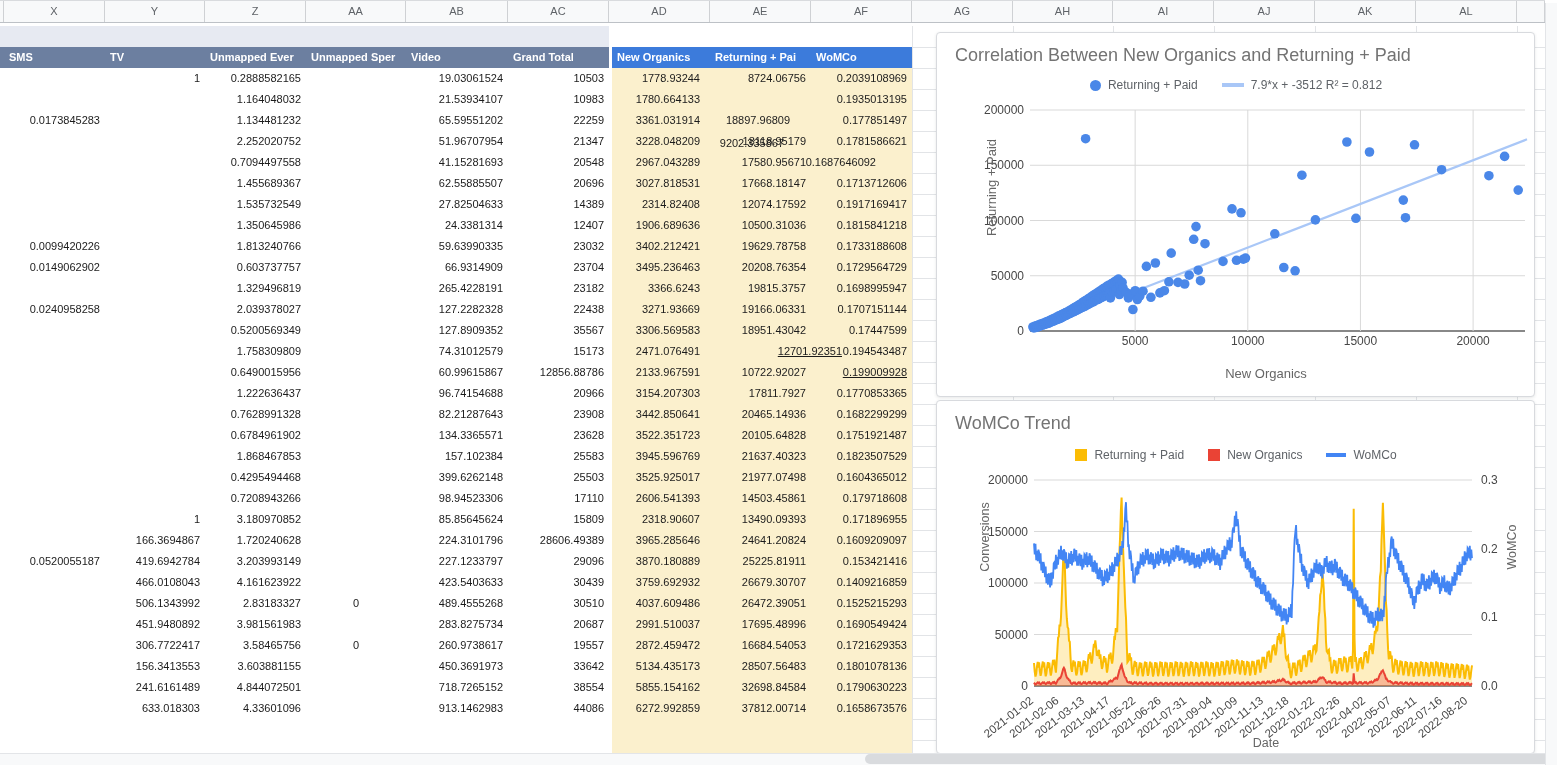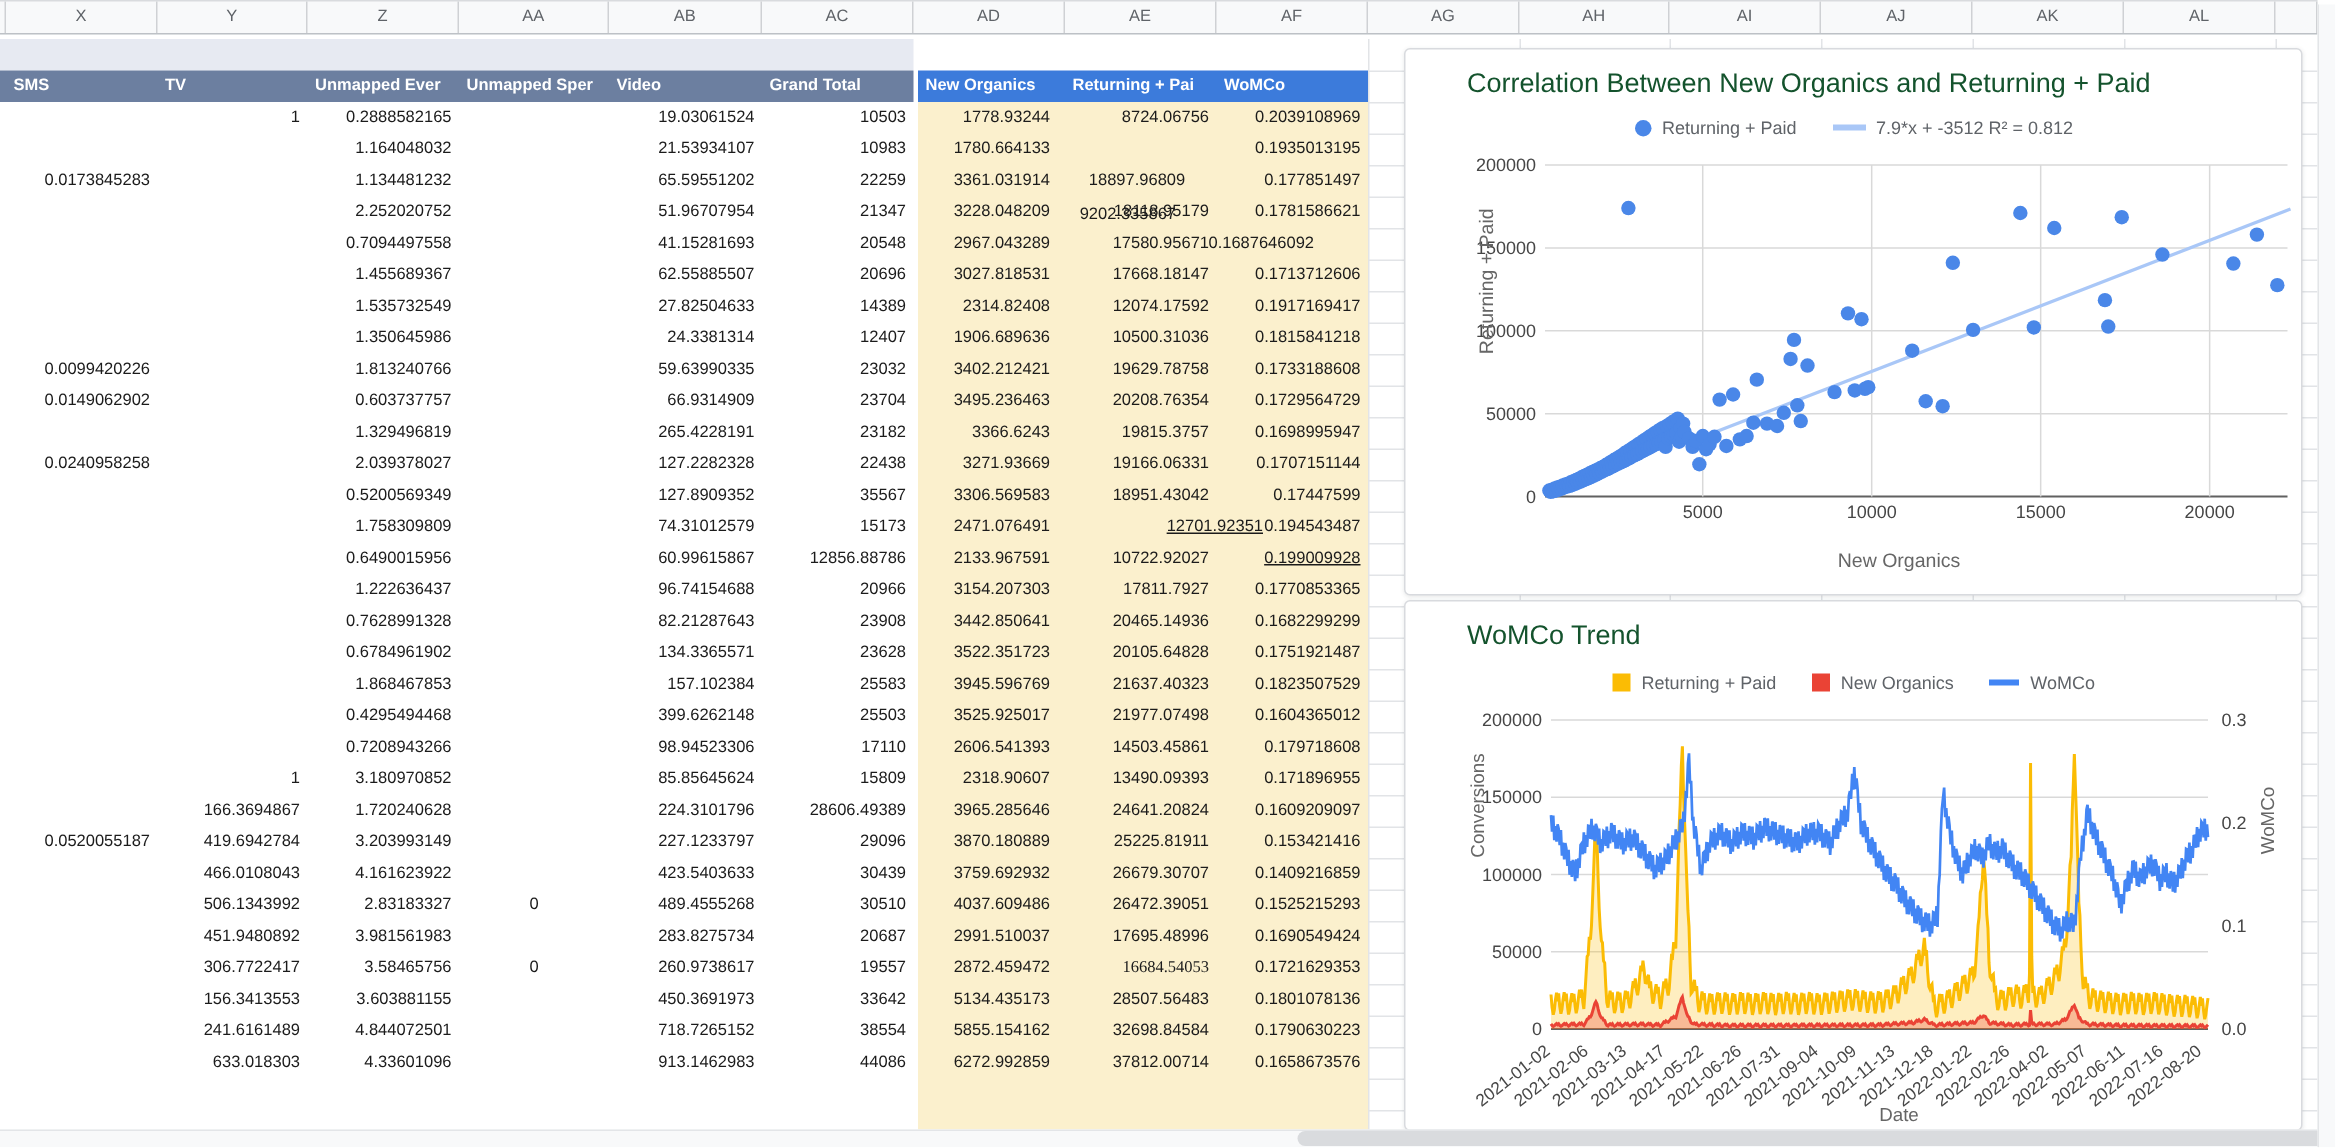--- a/index.html
+++ b/index.html
@@ -16,21 +16,21 @@
   .hdr-blue{position:absolute;left:612px;top:47px;width:300px;height:21px;background:#3c7bdb;}
   .yellowstrip{position:absolute;left:612px;top:68px;width:300px;height:685px;background:#fbf0cd;}
   .hcell{position:absolute;top:47px;height:21px;line-height:21px;font-size:11px;font-weight:bold;color:#fff;white-space:nowrap;overflow:hidden;}
   #rows{position:absolute;left:0;top:68px;width:912px;height:685px;overflow:hidden;}
   .drow{position:relative;height:21px;}
   .drow span{position:absolute;top:0;height:21px;line-height:21px;font-size:11px;color:#1b1b1b;white-space:nowrap;overflow:hidden;box-sizing:border-box;}
   .num{text-align:right;padding-right:5px;}
   .ctr{text-align:center;}
   
   .card{position:absolute;background:#fff;border:1px solid #d8dade;border-radius:4px;box-shadow:0 1px 3px rgba(60,64,67,.12);}
-  .chart-title{position:absolute;font-size:18px;color:#14532d;white-space:nowrap;margin-left:23px;}
+  .chart-title{position:absolute;font-size:18px;color:#737373;white-space:nowrap;}
   .legend{position:absolute;display:flex;justify-content:center;align-items:center;font-size:12px;color:#5f6368;white-space:nowrap;}
   .legend .it{display:flex;align-items:center;margin:0 12px;}
   .lg-dot{width:11px;height:11px;border-radius:50%;background:#4a87e8;margin-right:7px;}
   .lg-dash{width:22px;height:4px;background:#a9c7f7;margin-right:7px;}
   .lg-sq-y{width:12px;height:12px;background:#fbbc04;margin-right:7px;}
   .lg-sq-r{width:12px;height:12px;background:#ea4335;margin-right:7px;}
   .lg-line-b{width:20px;height:4px;background:#4285f4;margin-right:7px;}
   .ax-title{position:absolute;font-size:13px;color:#666;white-space:nowrap;}
   .rot{transform:rotate(-90deg);transform-origin:center;}
   svg text{font-family:"Liberation Sans",sans-serif;}
@@ -353,21 +353,21 @@
         <span class="num" style="left: 710px; width: 101px;">17695.48996</span>
         <span class="num" style="left: 811px; width: 101px;">0.1690549424</span>
       </div>
       <div class="drow">
         <span class="num" style="left: 105px; width: 100px;">306.7722417</span>
         <span class="num" style="left: 205px; width: 101px;">3.58465756</span>
         <span class="ctr" style="left: 306px; width: 100px;">0</span>
         <span class="num" style="left: 406px; width: 102px;">260.9738617</span>
         <span class="num" style="left: 508px; width: 101px;">19557</span>
         <span class="num" style="left: 612px; width: 93px;">2872.459472</span>
-        <span class="num" style="left: 710px; width: 101px; font-family: Liberation Serif, serif;">16684.54053</span>
+        <span class="num" style="left: 710px; width: 101px;">16684.54053</span>
         <span class="num" style="left: 811px; width: 101px;">0.1721629353</span>
       </div>
       <div class="drow">
         <span class="num" style="left: 105px; width: 100px;">156.3413553</span>
         <span class="num" style="left: 205px; width: 101px;">3.603881155</span>
         <span class="num" style="left: 406px; width: 102px;">450.3691973</span>
         <span class="num" style="left: 508px; width: 101px;">33642</span>
         <span class="num" style="left: 612px; width: 93px;">5134.435173</span>
         <span class="num" style="left: 710px; width: 101px;">28507.56483</span>
         <span class="num" style="left: 811px; width: 101px;">0.1801078136</span>

